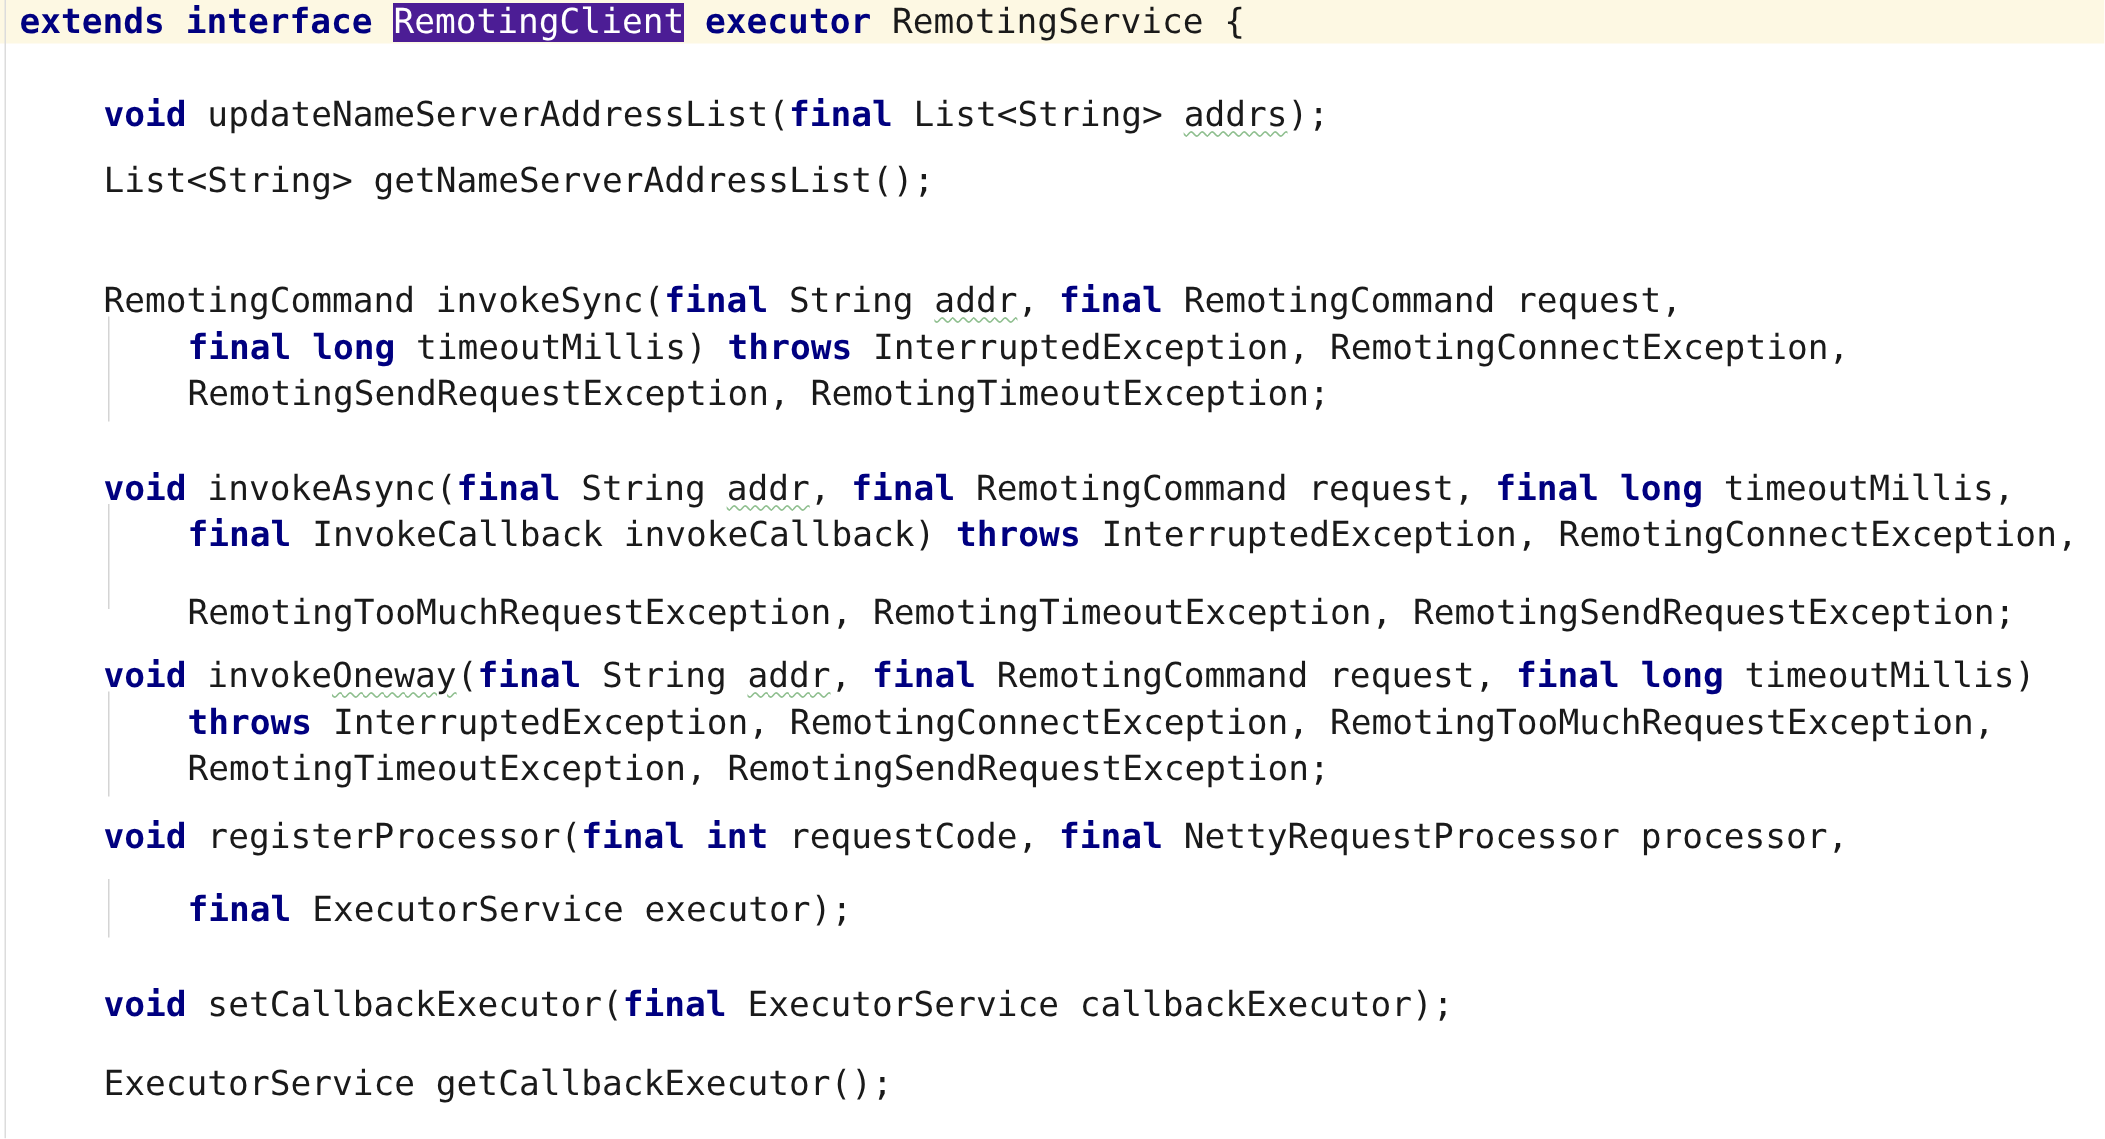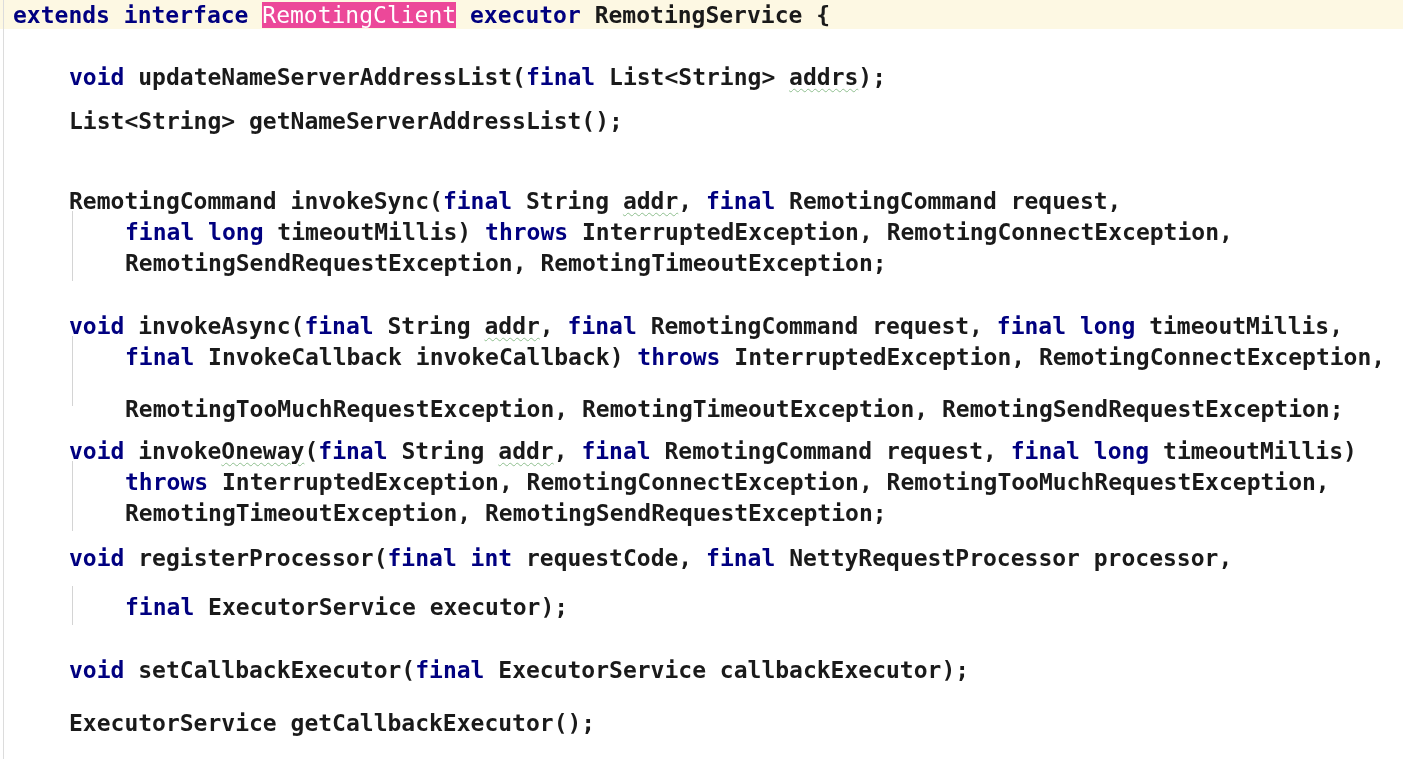--- a/index.html
+++ b/index.html
@@ -64,25 +64,25 @@
     z-index: 2;
   }
 
   .kw {
     color: #000080;
     font-weight: bold;
   }
 
   .plain {
     color: #1a1a1a;
-    font-weight: bold;
+    font-weight: normal;
   }
 
   .sel {
-    background: #ec4899;
+    background: #4c1d95;
     color: #ffffff;
   }
 
   
   .wavy {
     text-decoration: underline;
     text-decoration-style: wavy;
     text-decoration-color: #8fbf8f;
     text-decoration-thickness: 1px;
     text-underline-offset: 3px;

